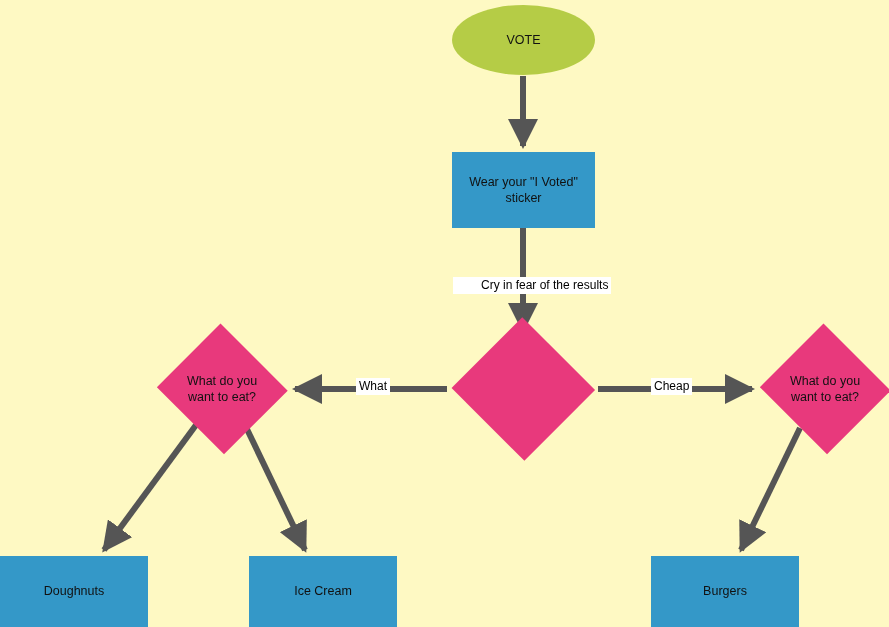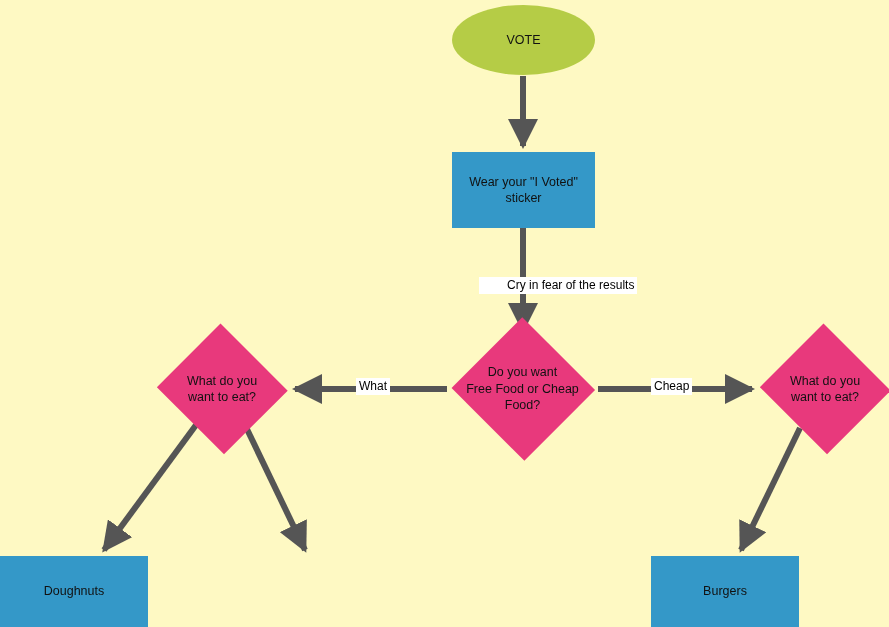--- a/index.html
+++ b/index.html
@@ -103,45 +103,45 @@
     <span class="node-label">VOTE</span>
   </div>
 
   <div class="node shape-rect" style="left:452px; top:152px; width:143px; height:76px; background:#3498c8;">
     <span class="node-label">Wear your "I Voted"
 sticker</span>
   </div>
 
   <div class="node shape-diamond" style="left:450px; top:318px; width:145px; height:142px;">
     <span class="diamond-fill" style="background:#e8397c;"></span>
-    <span class="node-label">Do you want
-Free Food or Cheap
-Food?</span>
   </div>
 
   <div class="node shape-diamond" style="left:155px; top:325px; width:134px; height:128px;">
     <span class="diamond-fill" style="background:#e8397c;"></span>
     <span class="node-label">What do you
 want to eat?</span>
   </div>
 
   <div class="node shape-diamond" style="left:758px; top:325px; width:134px; height:128px;">
     <span class="diamond-fill" style="background:#e8397c;"></span>
     <span class="node-label">What do you
 want to eat?</span>
   </div>
 
   <div class="node shape-rect" style="left:0px; top:556px; width:148px; height:71px; background:#3498c8;">
     <span class="node-label">Doughnuts</span>
   </div>
 
+  <div class="node shape-rect" style="left:249px; top:556px; width:148px; height:71px; background:#3498c8;">
+    <span class="node-label">Ice Cream</span>
+  </div>
 
   <div class="node shape-rect" style="left:651px; top:556px; width:148px; height:71px; background:#3498c8;">
     <span class="node-label">Burgers</span>
   </div>
 
-  <div class="edge-label" style="left:479px; top:277px;padding-left:28px;">Cry in fear of the results</div>
+  <div class="edge-label" style="left:453px; top:277px;padding-left:28px;">Cry in fear of the results</div>
 
   <div class="edge-label" style="left:356px; top:378px;">What</div>
 
   <div class="edge-label" style="left:651px; top:378px;">Cheap</div>
 
 </div>
 
 </body></html>

